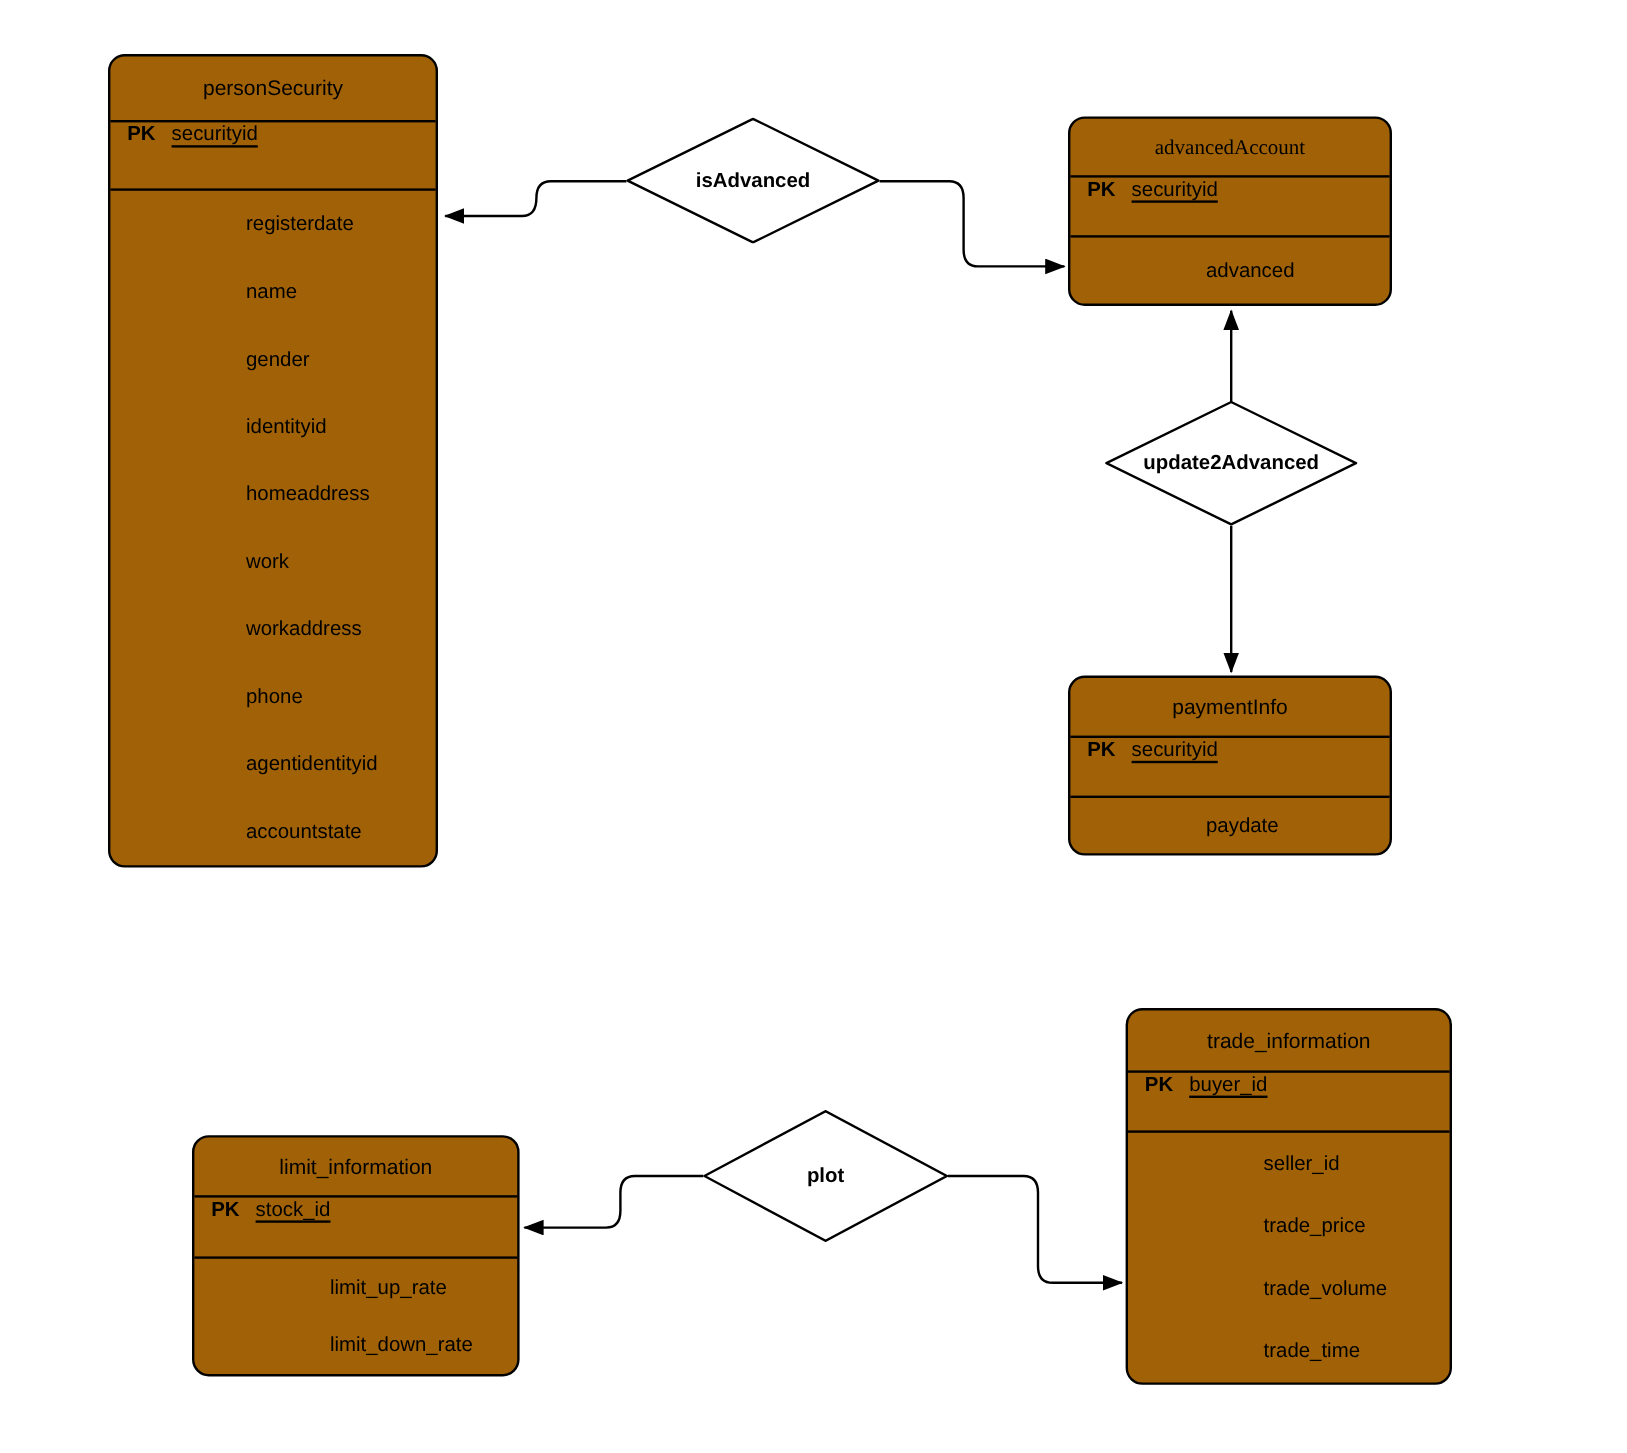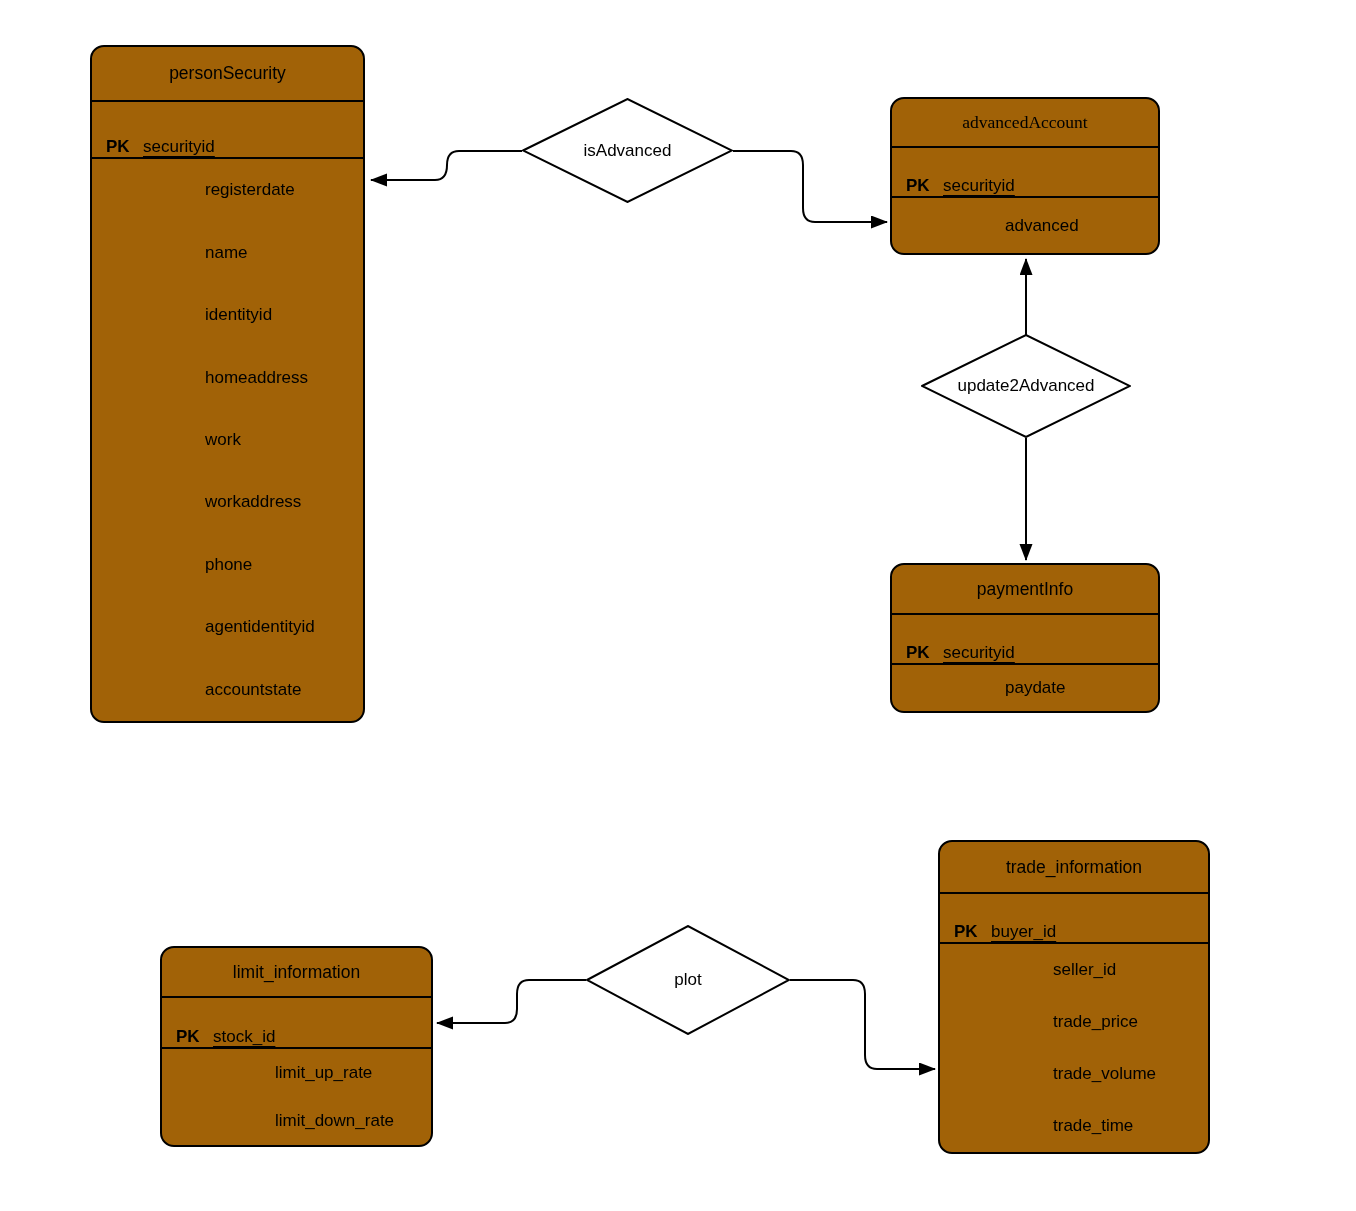--- a/index.html
+++ b/index.html
@@ -46,21 +46,21 @@
     display: flex;
     align-items: center;
     justify-content: center;
     border-bottom: 2px solid #000000;
     font-size: 17.5px;
     white-space: nowrap;
   }
   .entity .pk-row {
     flex: 0 0 auto;
     display: flex;
-    align-items: flex-end;
+    align-items: flex-start;
     border-bottom: 2px solid #000000;
     white-space: nowrap;
   }
   .entity .pk-label {
     font-weight: bold;
     padding-left: 14px;
     width: 51px;
     box-sizing: border-box;
   }
   .entity .pk-field {
@@ -111,20 +111,21 @@
     position: absolute;
     left: 0;
     top: 0;
     width: 100%;
     height: 100%;
     display: flex;
     align-items: center;
     justify-content: center;
     font-size: 17px;
     white-space: nowrap;
+    font-weight: bold;
   }
   .d-isAdvanced      { left: 522px; top: 98px;  width: 211px; height: 105px; }
   .d-update2Advanced { left: 921px; top: 334px; width: 210px; height: 104px; }
   .d-plot            { left: 586px; top: 925px; width: 204px; height: 110px; }
 </style>
 </head>
 <body>
 
 <div class="canvas">
 
@@ -144,20 +145,21 @@
 
   <div class="entity e-personSecurity">
     <div class="title">personSecurity</div>
     <div class="pk-row">
       <span class="pk-label">PK</span>
       <span class="pk-field">securityid</span>
     </div>
     <div class="attrs">
       <div class="attr">registerdate</div>
       <div class="attr">name</div>
+      <div class="attr">gender</div>
       <div class="attr">identityid</div>
       <div class="attr">homeaddress</div>
       <div class="attr">work</div>
       <div class="attr">workaddress</div>
       <div class="attr">phone</div>
       <div class="attr">agentidentityid</div>
       <div class="attr">accountstate</div>
     </div>
   </div>
 

